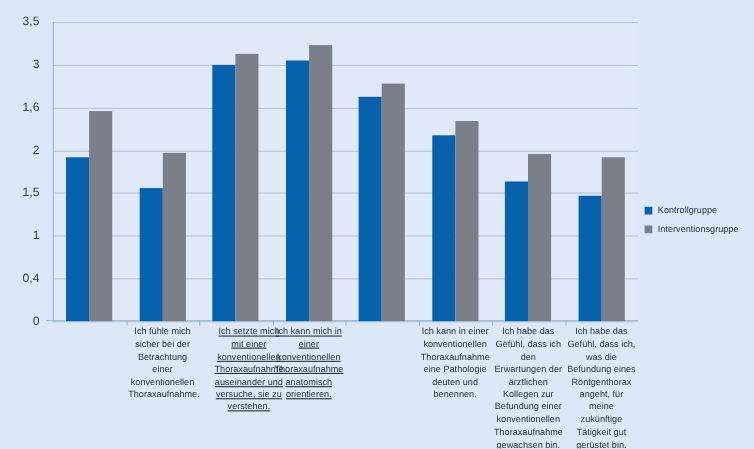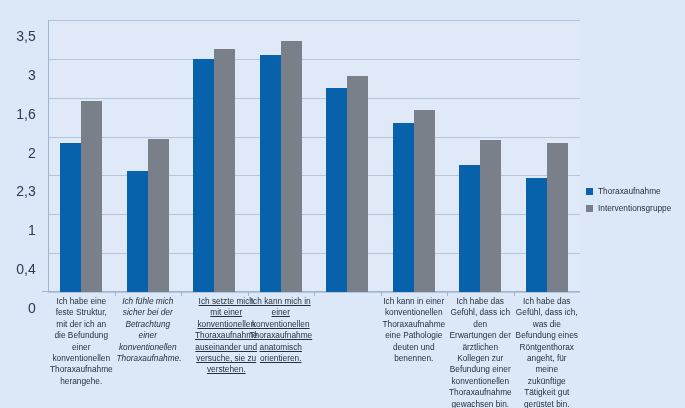--- a/index.html
+++ b/index.html
@@ -64,25 +64,24 @@
     position: absolute;
     left: 0;
     top: 20px;
     width: 42px;
     height: 272px;
   }
   .y-label {
     position: absolute;
     right: 6px;
     transform: translateY(-50%);
-    font-size: 14px;
+    font-size: 11px;
     color: #2d3c4e;
     white-space: nowrap;
     letter-spacing: 0.1px;
-    margin-top: 16px;
   }
 
   
   .bars-layer {
     position: absolute;
     left: 48px;
     top: 20px;
     width: 532px;
     height: 272px;
   }
@@ -152,21 +151,21 @@
 </style>
 </head>
 <body>
 
 <div id="chart-root">
 
   <div class="y-labels">
       <div class="y-label" style="top: 272px;">0</div>
       <div class="y-label" style="top: 233.143px;">0,4</div>
       <div class="y-label" style="top: 194.286px;">1</div>
-      <div class="y-label" style="top: 155.429px;">2,3</div>
+      <div class="y-label" style="top: 155.429px;">1,5</div>
       <div class="y-label" style="top: 116.571px;">2</div>
       <div class="y-label" style="top: 77.7143px;">1,6</div>
       <div class="y-label" style="top: 38.8571px;">3</div>
       <div class="y-label" style="top: 0px;">3,5</div>
     </div>
 
   <div class="plot-area">
     <div class="plot-bg"></div>
     <div class="grid-lines">
         <div class="gridline" style="top: 272px;"></div>
@@ -218,33 +217,32 @@
         <div class="bar series-0" title="Kontrollgruppe: 1,63" style="left: 12.25px; width: 21px; height: 126.674px; background: rgb(8, 97, 171);"></div>
         <div class="bar series-1" title="Interventionsgruppe: 1,95" style="left: 33.25px; width: 21px; height: 151.543px; background: rgb(122, 128, 137);"></div>
       </div>
       <div class="bar-group" style="left: 465.5px; width: 66.5px;">
         <div class="bar series-0" title="Kontrollgruppe: 1,47" style="left: 12.25px; width: 21px; height: 114.24px; background: rgb(8, 97, 171);"></div>
         <div class="bar series-1" title="Interventionsgruppe: 1,92" style="left: 33.25px; width: 21px; height: 149.211px; background: rgb(122, 128, 137);"></div>
       </div>
     </div>
 
   <div class="cat-labels">
-      <div class="cat-label" style="left: 0px; width: 66.5px;">Ich habe eine feste Struktur, mit der ich an die Befundung einer konventionellen Thoraxaufnahme herangehe.</div>
-      <div class="cat-label" style="left: 66.5px; width: 66.5px; font-style: italic;">Ich fühle mich sicher bei der Betrachtung einer konventionellen Thoraxaufnahme.</div>
+      <div class="cat-label" style="left: 66.5px; width: 66.5px;">Ich fühle mich sicher bei der Betrachtung einer konventionellen Thoraxaufnahme.</div>
       <div class="cat-label" style="left: 145px; width: 66.5px; text-decoration: underline;">Ich setzte mich mit einer konventionellen Thoraxaufnahme auseinander und versuche, sie zu verstehen.</div>
       <div class="cat-label" style="left: 199.5px; width: 66.5px; text-decoration: underline;">Ich kann mich in einer konventionellen Thoraxaufnahme anatomisch orientieren.</div>
       <div class="cat-label" style="left: 332.5px; width: 66.5px;">Ich kann in einer konventionellen Thoraxaufnahme eine Pathologie deuten und benennen.</div>
       <div class="cat-label" style="left: 399px; width: 66.5px;">Ich habe das Gefühl, dass ich den Erwartungen der ärztlichen Kollegen zur Befundung einer konventionellen Thoraxaufnahme gewachsen bin.</div>
       <div class="cat-label" style="left: 465.5px; width: 66.5px;">Ich habe das Gefühl, dass ich, was die Befundung eines Röntgenthorax angeht, für meine zukünftige Tätigkeit gut gerüstet bin.</div>
     </div>
 
   <div class="legend">
       <div class="legend-item">
         <span class="legend-swatch" style="background: rgb(8, 97, 171);"></span>
-        <span class="legend-text">Thoraxaufnahme</span>
+        <span class="legend-text">Kontrollgruppe</span>
       </div>
       <div class="legend-item">
         <span class="legend-swatch" style="background: rgb(122, 128, 137);"></span>
         <span class="legend-text">Interventionsgruppe</span>
       </div>
     </div>
 
 </div>
 
 </body></html>

